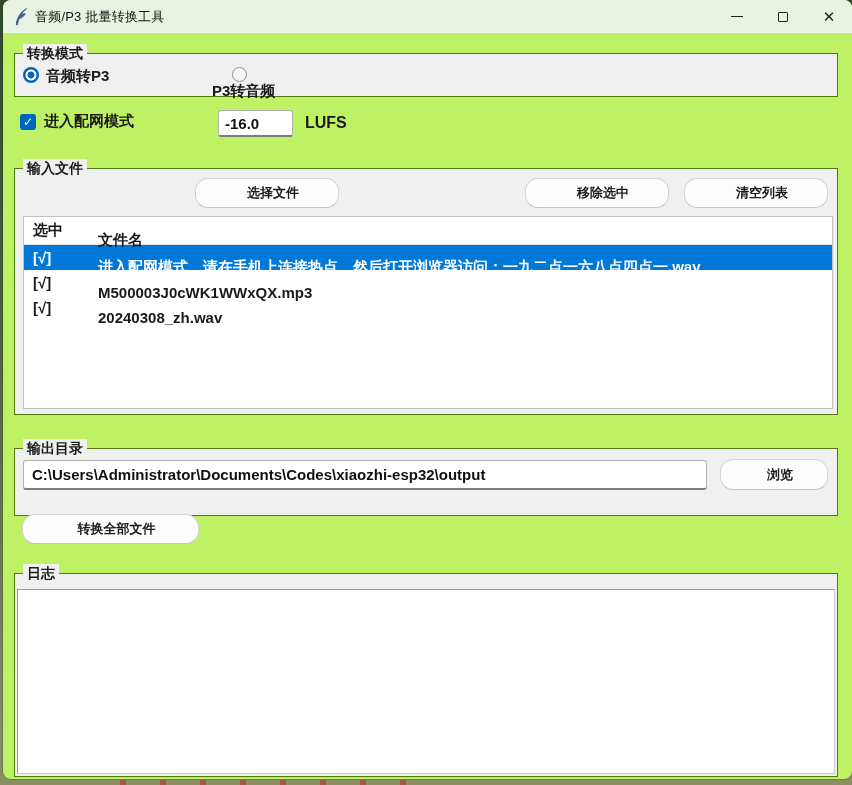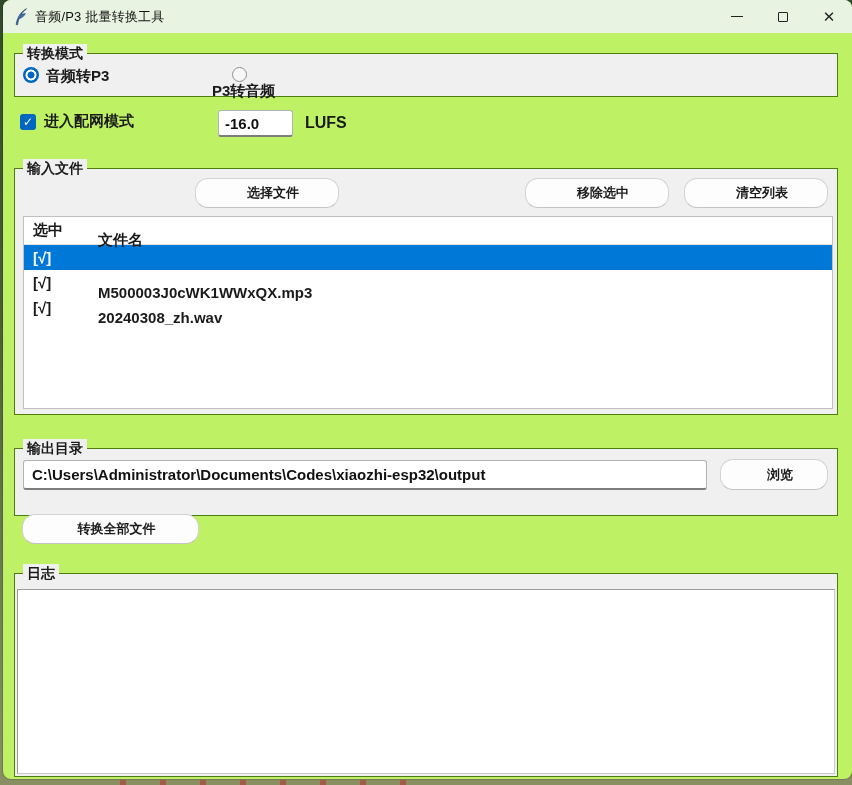--- a/index.html
+++ b/index.html
@@ -127,20 +127,21 @@
     <div class="btn" style="left:510px; top:9px; width:144px; height:30px;">移除选中</div>
     <div class="btn" style="left:669px; top:9px; width:144px; height:30px;">清空列表</div>
 
     <div class="file-table" style="left:8px; top:47px; width:810px; height:193px;">
       <div class="ft-header">
         <span class="cell ft-col-check">选中</span>
         <span class="cell ft-col-name">文件名</span>
       </div>
       <div class="ft-row selected">
         <span class="ft-col-check">[√]</span>
+        <span class="ft-col-name">进入配网模式，请在手机上连接热点，然后打开浏览器访问：一九二点一六八点四点一.wav</span>
       </div>
       <div class="ft-row">
         <span class="ft-col-check">[√]</span>
         <span class="ft-col-name">M500003J0cWK1WWxQX.mp3</span>
       </div>
       <div class="ft-row">
         <span class="ft-col-check">[√]</span>
         <span class="ft-col-name">20240308_zh.wav</span>
       </div>
     </div>

